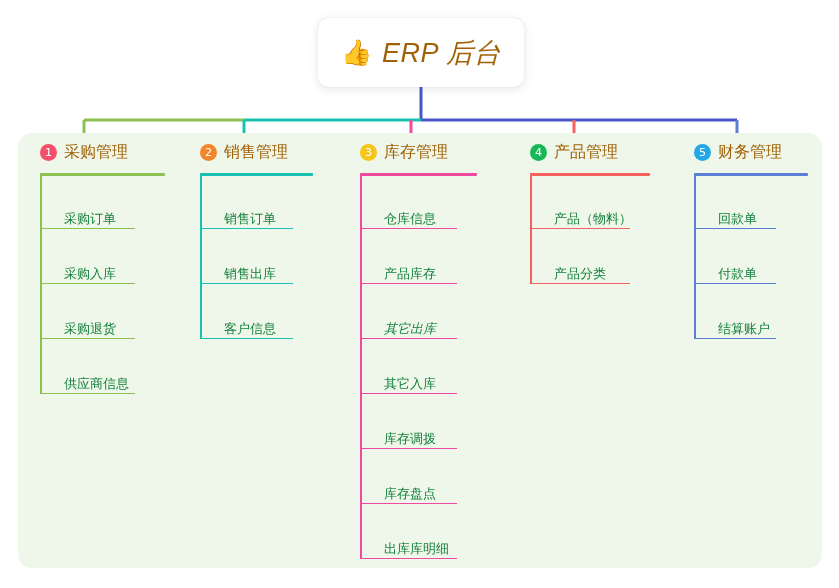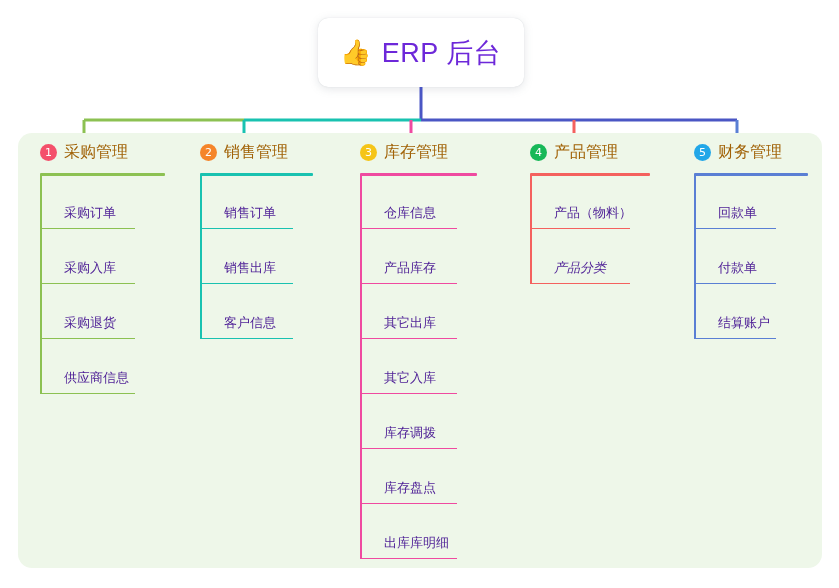--- a/index.html
+++ b/index.html
@@ -36,23 +36,24 @@
     align-items: center;
     gap: 10px;
   }
   #title-card .thumb {
     font-size: 25px;
     line-height: 1;
     display: block;
   }
   #title-card .title-text {
     font-size: 27px;
-    color: #6d28d9;
+    color: #a16207;
     letter-spacing: 0.5px;
     white-space: nowrap;
+    font-style: italic;
   }
 
   
   #connectors {
     position: absolute;
     left: 0;
     top: 0;
     width: 839px;
     height: 588px;
     pointer-events: none;
@@ -121,23 +122,23 @@
     position: relative;
     box-sizing: border-box;
     border-left-width: 2px;
     border-left-style: solid;
     border-bottom-width: 1.5px;
     border-bottom-style: solid;
   }
   .item-label {
     position: absolute;
     left: 22px;
-    bottom: 6px;
+    bottom: 0;
     font-size: 13px;
-    color: #4c1d95;
+    color: #15803d;
     white-space: nowrap;
   }
 </style>
 </head>
 <body>
 
 <div id="title-card">
   <div class="title-inner">
     <span class="thumb">👍</span>
     <span class="title-text">ERP 后台</span>
@@ -204,21 +205,21 @@
         <span class="col-title">库存管理</span>
       </div>
       <div class="head-rule" style="top: 40px; width: 117px; background: rgb(239, 74, 160);"></div>
       <div class="items" style="margin-top: 3px;">
         <div class="item" style="height: 55px; width: 97px; border-left-color: rgb(239, 74, 160); border-bottom-color: rgb(239, 74, 160);">
           <span class="item-label">仓库信息</span>
         </div>
         <div class="item" style="height: 55px; width: 97px; border-left-color: rgb(239, 74, 160); border-bottom-color: rgb(239, 74, 160);">
           <span class="item-label">产品库存</span>
         </div>
-        <div class="item" style="height: 55px; width: 97px; border-left-color: rgb(239, 74, 160); border-bottom-color: rgb(239, 74, 160);">
+        <div class="item" style="height: 55px; width: 97px; border-left-color: rgb(239, 74, 160); border-bottom-color: rgb(239, 74, 160); font-style: italic;">
           <span class="item-label">其它出库</span>
         </div>
         <div class="item" style="height: 55px; width: 97px; border-left-color: rgb(239, 74, 160); border-bottom-color: rgb(239, 74, 160);">
           <span class="item-label">其它入库</span>
         </div>
         <div class="item" style="height: 55px; width: 97px; border-left-color: rgb(239, 74, 160); border-bottom-color: rgb(239, 74, 160);">
           <span class="item-label">库存调拨</span>
         </div>
         <div class="item" style="height: 55px; width: 97px; border-left-color: rgb(239, 74, 160); border-bottom-color: rgb(239, 74, 160);">
           <span class="item-label">库存盘点</span>
@@ -231,21 +232,21 @@
     <div class="column" style="position: absolute; left: 490px; top: 0px; width: 164px;">
       <div class="col-head">
         <span class="badge" style="background: rgb(23, 184, 88);">4</span>
         <span class="col-title">产品管理</span>
       </div>
       <div class="head-rule" style="top: 40px; width: 120px; background: rgb(244, 97, 94);"></div>
       <div class="items" style="margin-top: 3px;">
         <div class="item" style="height: 55px; width: 100px; border-left-color: rgb(244, 97, 94); border-bottom-color: rgb(244, 97, 94);">
           <span class="item-label">产品（物料）</span>
         </div>
-        <div class="item" style="height: 55px; width: 100px; border-left-color: rgb(244, 97, 94); border-bottom-color: rgb(244, 97, 94); font-style: italic;">
+        <div class="item" style="height: 55px; width: 100px; border-left-color: rgb(244, 97, 94); border-bottom-color: rgb(244, 97, 94);">
           <span class="item-label">产品分类</span>
         </div>
       </div>
     </div>
     <div class="column" style="position: absolute; left: 654px; top: 0px; width: 150px;">
       <div class="col-head">
         <span class="badge" style="background: rgb(34, 167, 232);">5</span>
         <span class="col-title">财务管理</span>
       </div>
       <div class="head-rule" style="top: 40px; width: 114px; background: rgb(90, 127, 212);"></div>

